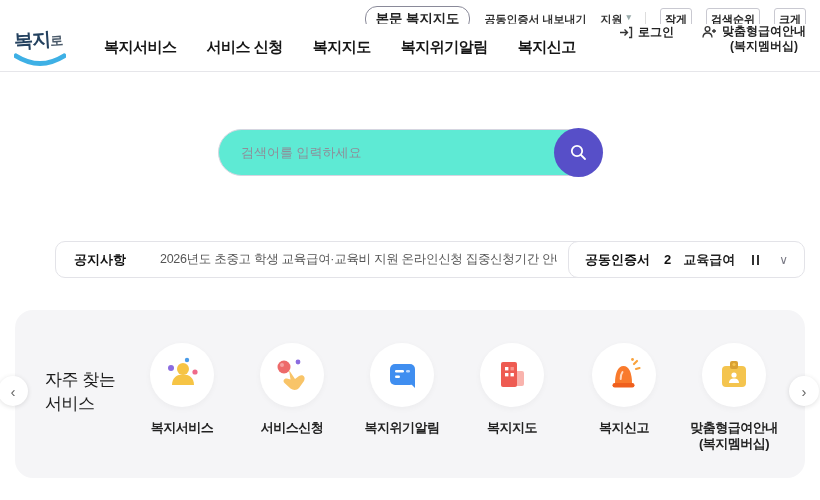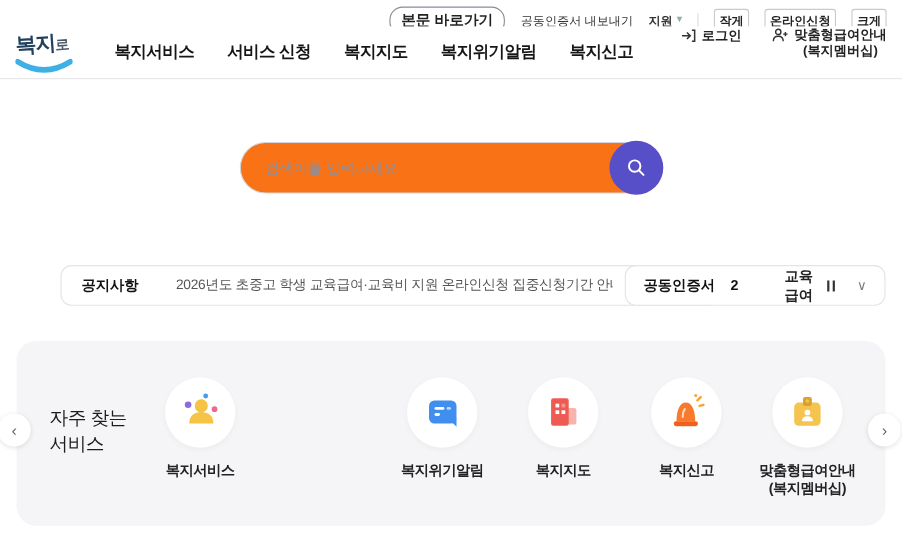--- a/index.html
+++ b/index.html
@@ -3,83 +3,83 @@
 <meta charset="utf-8">
 <style>
   * { margin:0; padding:0; box-sizing:border-box; }
   html,body { width:820px; height:500px; background:#fff; overflow:hidden;
     font-family:"Liberation Sans", sans-serif; color:#222; }
   .page { position:relative; width:820px; height:500px; }
 
   
   .topbar { position:absolute; top:6px; right:14px; display:flex; align-items:center; gap:14px; font-size:11px; color:#333; }
   .skip-link { border:1px solid #8a8a99; border-radius:12px; padding:3px 10px; font-weight:700; color:#222; background:#fff; cursor:pointer; }
-  .top-link { cursor:pointer; font-weight:400; color:#333; }
+  .top-link { cursor:pointer; font-weight:700; color:#333; }
   .support { display:flex; align-items:flex-start; gap:4px; cursor:pointer; font-weight:600; }
   .chev { color:#9aa; font-size:9px; }
   .top-divider { width:1px; height:14px; background:#ddd; }
   .font-btn { border:1px solid #c9c9d1; border-radius:3px; padding:3px 4px; font-weight:700; font-size:11px; background:#fff; cursor:pointer; color:#222; }
 
   
   .header { position:absolute; top:24px; left:0; width:820px; height:48px; display:flex; align-items:center; border-bottom:1px solid #e6e6ea; background:#fff; }
   .logo { position:relative; margin-left:14px; width:62px; height:42px; cursor:pointer; }
   .logo-text { font-weight:700; font-size:19px; color:#23415f; letter-spacing:-1px; transform:rotate(-4deg); display:inline-block; font-family:"DejaVu Serif", serif; }
   .logo-ro { font-size:13px; color:#4a5a6a; }
   .logo-smile { position:absolute; left:0; bottom:0; }
   .nav { display:flex; gap:30px; margin-left:28px; }
   .nav-item { font-weight:700; font-size:15px; color:#161616; cursor:pointer; letter-spacing:-0.5px; }
   .header-right { position:absolute; right:14px; top:0; height:48px; display:flex; align-items:flex-start; gap:28px; }
   .login { display:flex; align-items:center; gap:5px; font-size:12px; font-weight:700; cursor:pointer; }
   .membership { display:flex; align-items:flex-start; gap:5px; font-size:12px; font-weight:700; cursor:pointer; text-align:center; line-height:1.25; }
 
   
   .search-wrap { position:absolute; top:129px; left:218px; width:384px; height:47px; }
-  .search-pill { width:100%; height:100%; border:1px solid #d5d5e0; border-radius:24px; background:#f97316; display:flex; align-items:center; padding-left:22px; }
+  .search-pill { width:100%; height:100%; border:1px solid #d5d5e0; border-radius:24px; background:#5eead4; display:flex; align-items:center; padding-left:22px; }
   .search-input { border:none; outline:none; width:280px; font-size:13px; color:#333; background:transparent; font-family:"Liberation Sans", sans-serif; }
   .search-input::placeholder { color:#8e8e99; }
   .search-btn { position:absolute; right:-1px; top:-1px; width:49px; height:49px; border-radius:50%; background:#574fc8; border:none; display:flex; align-items:center; justify-content:center; cursor:pointer; }
 
   
   .notice-bar { position:absolute; top:241px; left:15px; width:599px; height:37px; border:1px solid #e3e3e8; border-radius:10px; background:#fff; display:flex; align-items:center; padding:0 18px;margin-left:40px; }
   .notice-label { font-size:13px; font-weight:700; color:#111; margin-right:34px; white-space:nowrap; cursor:pointer; }
   .notice-title { font-size:12.5px; color:#555; flex:1; white-space:nowrap; overflow:hidden; cursor:pointer; letter-spacing:-0.3px; }
   .notice-ctrls { display:flex; align-items:center; gap:20px; margin-left:10px; }
   .ctrl { color:#7a7a85; font-size:12px; cursor:pointer; line-height:1; }
   .ctrl.plus { font-size:17px; color:#444; font-weight:400; }
 
   .rank-bar { position:absolute; top:241px; left:568px; width:237px; height:37px; border:1px solid #e3e3e8; border-radius:10px; background:#fff; display:flex; align-items:center; padding:0 16px; }
   .rank-label { font-size:13px; font-weight:700; color:#111; margin-right:14px; }
   .rank-num { font-size:13px; font-weight:700; color:#111; margin-right:12px; }
-  .rank-term { font-size:13px; color:#222; font-weight:600; flex:1; cursor:pointer;margin-left:30px; }
+  .rank-term { font-size:13px; color:#222; font-weight:600; flex:1; cursor:pointer; }
   .pause { display:flex; gap:3px; margin-right:20px; cursor:pointer; }
   .pause i { display:block; width:2px; height:10px; background:#333; }
 
   
   .svc-card { position:absolute; top:310px; left:15px; width:790px; height:168px; background:#f5f5f7; border-radius:18px; }
   .svc-title { position:absolute; left:30px; top:58px; font-size:17px; font-weight:400; color:#1c1c1c; line-height:1.4; letter-spacing:-0.5px; }
   .svc-item { position:absolute; width:120px; display:flex; flex-direction:column; align-items:center; cursor:pointer; }
   .svc-circle { width:64px; height:64px; border-radius:50%; background:#fff; box-shadow:0 2px 6px rgba(0,0,0,0.04); display:flex; align-items:center; justify-content:center; }
   .svc-label { margin-top:13px; font-size:13px; font-weight:700; color:#222; text-align:center; line-height:1.25; letter-spacing:-0.5px; }
   .arrow-btn { position:absolute; width:30px; height:30px; border-radius:50%; background:#fff; box-shadow:0 1px 5px rgba(0,0,0,0.12); border:none; display:flex; align-items:center; justify-content:center; color:#666; font-size:15px; cursor:pointer; line-height:1; }
 </style>
 </head>
 <body>
 
 <div class="page">
 
   <div class="topbar">
-    <button class="skip-link">본문 바로가기</button>
+    <button class="skip-link">본문 복지지도</button>
     <span class="top-link">공동인증서 내보내기</span>
     <span class="support">
       <span>지원</span>
       <span class="chev">▾</span>
     </span>
     <span class="top-divider"></span>
     <button class="font-btn">작게</button>
-    <button class="font-btn">온라인신청</button>
+    <button class="font-btn">검색순위</button>
     <button class="font-btn">크게</button>
   </div>
 
   <div class="header">
     <div class="logo">
       <span class="logo-text"><span>복지</span><span class="logo-ro">로</span></span>
       <svg class="logo-smile" width="52" height="16" viewBox="0 0 52 16">
         <path d="M2 3 Q26 18 50 3" stroke="#3eb0e5" stroke-width="5" fill="none" stroke-linecap="round"></path>
       </svg>
     </div>
@@ -157,20 +157,31 @@
           <circle cx="21" cy="14" r="6" fill="#f6c445"></circle>
           <path d="M10 30 C10 22.5 15 19.5 21 19.5 C27 19.5 32 22.5 32 30 Z" fill="#f6c445"></path>
           <circle cx="25" cy="5" r="2.2" fill="#4a9be8"></circle>
           <circle cx="9" cy="13" r="3" fill="#8b6ce0"></circle>
           <circle cx="33" cy="17" r="2.6" fill="#ef6a8a"></circle>
         </svg>
       </div>
       <div class="svc-label">복지서비스</div>
     </div>
 
+    <div class="svc-item" style="left:217px; top:33px;">
+      <div class="svc-circle">
+        <svg width="40" height="40" viewBox="0 0 40 40">
+          <circle cx="12" cy="12" r="6.5" fill="#ed6a6a"></circle>
+          <circle cx="10" cy="10" r="2" fill="#f5a0a0"></circle>
+          <circle cx="26" cy="7" r="2.4" fill="#8b6ce0"></circle>
+          <path d="M17 15 L23 24 L27 21 C31 19 34 22 32 26 L27 33 C25 35.5 21 35.5 18.5 33.5 L12.5 28 C10.5 26 12 23 15 23.5 L18.5 24.5 Z" fill="#f8c468"></path>
+        </svg>
+      </div>
+      <div class="svc-label">서비스신청</div>
+    </div>
 
     <div class="svc-item" style="left:327px; top:33px;">
       <div class="svc-circle">
         <svg width="40" height="40" viewBox="0 0 40 40">
           <rect x="8" y="9" width="25" height="21" rx="5" fill="#3f8ef0"></rect>
           <path d="M28 28 L33 33 L33 25 Z" fill="#3f8ef0"></path>
           <rect x="13" y="15" width="9" height="2.6" rx="1.3" fill="#fff"></rect>
           <rect x="13" y="20.5" width="5" height="2.6" rx="1.3" fill="#fff"></rect>
           <rect x="24" y="15" width="4" height="2.6" rx="1.3" fill="#bcd9ff"></rect>
         </svg>

